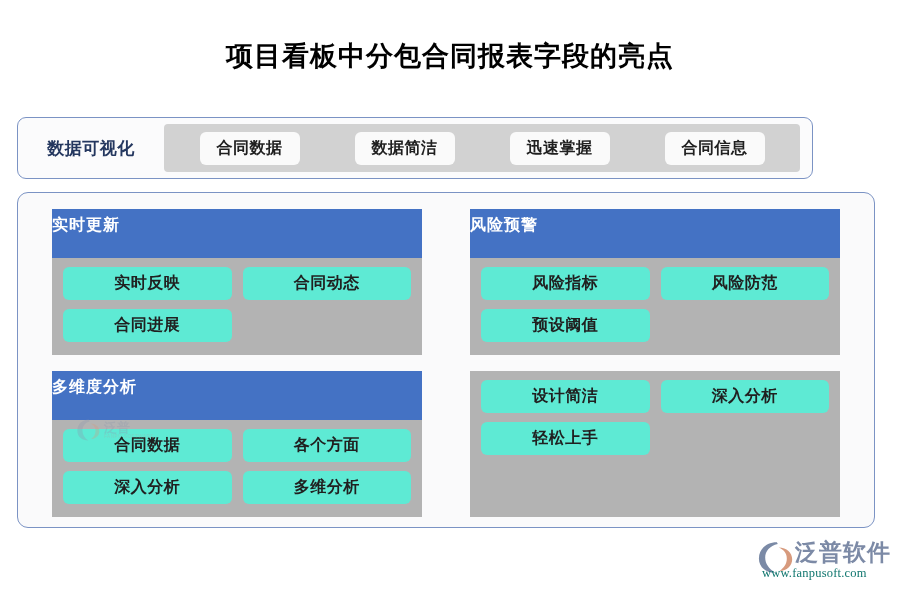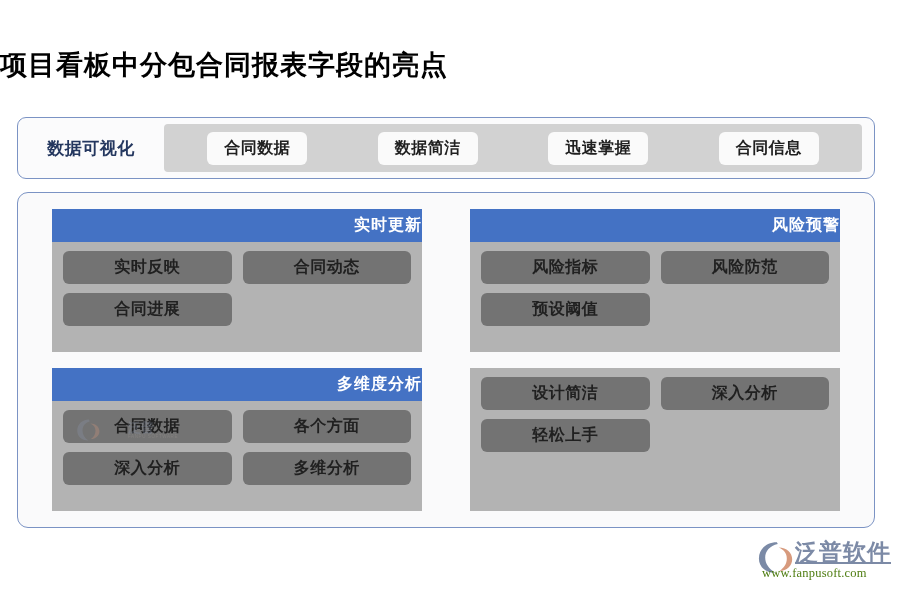--- a/index.html
+++ b/index.html
@@ -14,34 +14,34 @@
     overflow: hidden;
     position: relative;
   }
 
   
   .page-title {
     position: absolute;
     top: 38px;
     left: 0;
     width: 900px;
+    text-align: center;
     font-size: 27px;
     font-weight: bold;
     color: #000000;
     letter-spacing: 1px;
     line-height: 36px;
-    margin-top: 9px;
   }
 
   
   .banner-card {
     position: absolute;
     left: 17px;
     top: 117px;
-    width: 858px;
+    width: 796px;
     height: 62px;
     box-sizing: border-box;
     background: #fbfbfc;
     border: 1.5px solid #7b93c4;
     border-radius: 9px;
     display: flex;
     align-items: center;
     padding: 0;
   }
   .banner-label {
@@ -97,37 +97,37 @@
   .panel {
     display: flex;
     flex-direction: column;
   }
   .panel-header {
     background: #4472c4;
     color: #ffffff;
     font-size: 16px;
     font-weight: bold;
     letter-spacing: 1px;
-    text-align: right;
-    padding: 7px 0 8px;
+    text-align: left;
+    padding: 7px 0 24px;
     line-height: 18px;
   }
   .panel-body {
     background: #b3b3b3;
     flex: 1 1 auto;
     padding: 9px 11px 13px 11px;
     display: grid;
     grid-template-columns: 1fr 1fr;
     grid-template-rows: auto auto;
     column-gap: 11px;
     row-gap: 9px;
     align-content: start;
   }
   .panel-chip {
-    background: #737373;
+    background: #5eead4;
     border-radius: 6px;
     text-align: center;
     font-size: 16px;
     font-weight: bold;
     color: #202020;
     letter-spacing: 0.5px;
     padding: 6px 0 7px;
     line-height: 20px;
     position: relative;
     z-index: 2;
@@ -138,21 +138,20 @@
     position: absolute;
     left: 76px;
     top: 414px;
     width: 108px;
     height: 32px;
     opacity: 0.30;
     z-index: 3;
     pointer-events: none;
     display: flex;
     align-items: center;
-    gap: 24px;
   }
   .watermark .wm-mark {
     width: 26px;
     height: 26px;
     flex: 0 0 26px;
     margin-right: 2px;
   }
   .watermark .wm-text {
     font-size: 13px;
     font-weight: bold;
@@ -186,26 +185,25 @@
     display: flex;
     flex-direction: column;
     margin-left: 1px;
   }
   .brand-name {
     font-size: 23px;
     font-weight: bold;
     color: #7c8aa6;
     line-height: 25px;
     letter-spacing: 1px;
-    text-decoration: underline;
   }
   .brand-url {
     font-family: "Liberation Serif", "DejaVu Serif", serif;
     font-size: 12.5px;
-    color: #4d7c0f;
+    color: #0f766e;
     letter-spacing: 0.2px;
     line-height: 14px;
     margin-left: -33px;
     margin-top: 1px;
   }
 </style>
 </head>
 <body>
 
 <div class="page-title">项目看板中分包合同报表字段的亮点</div>

